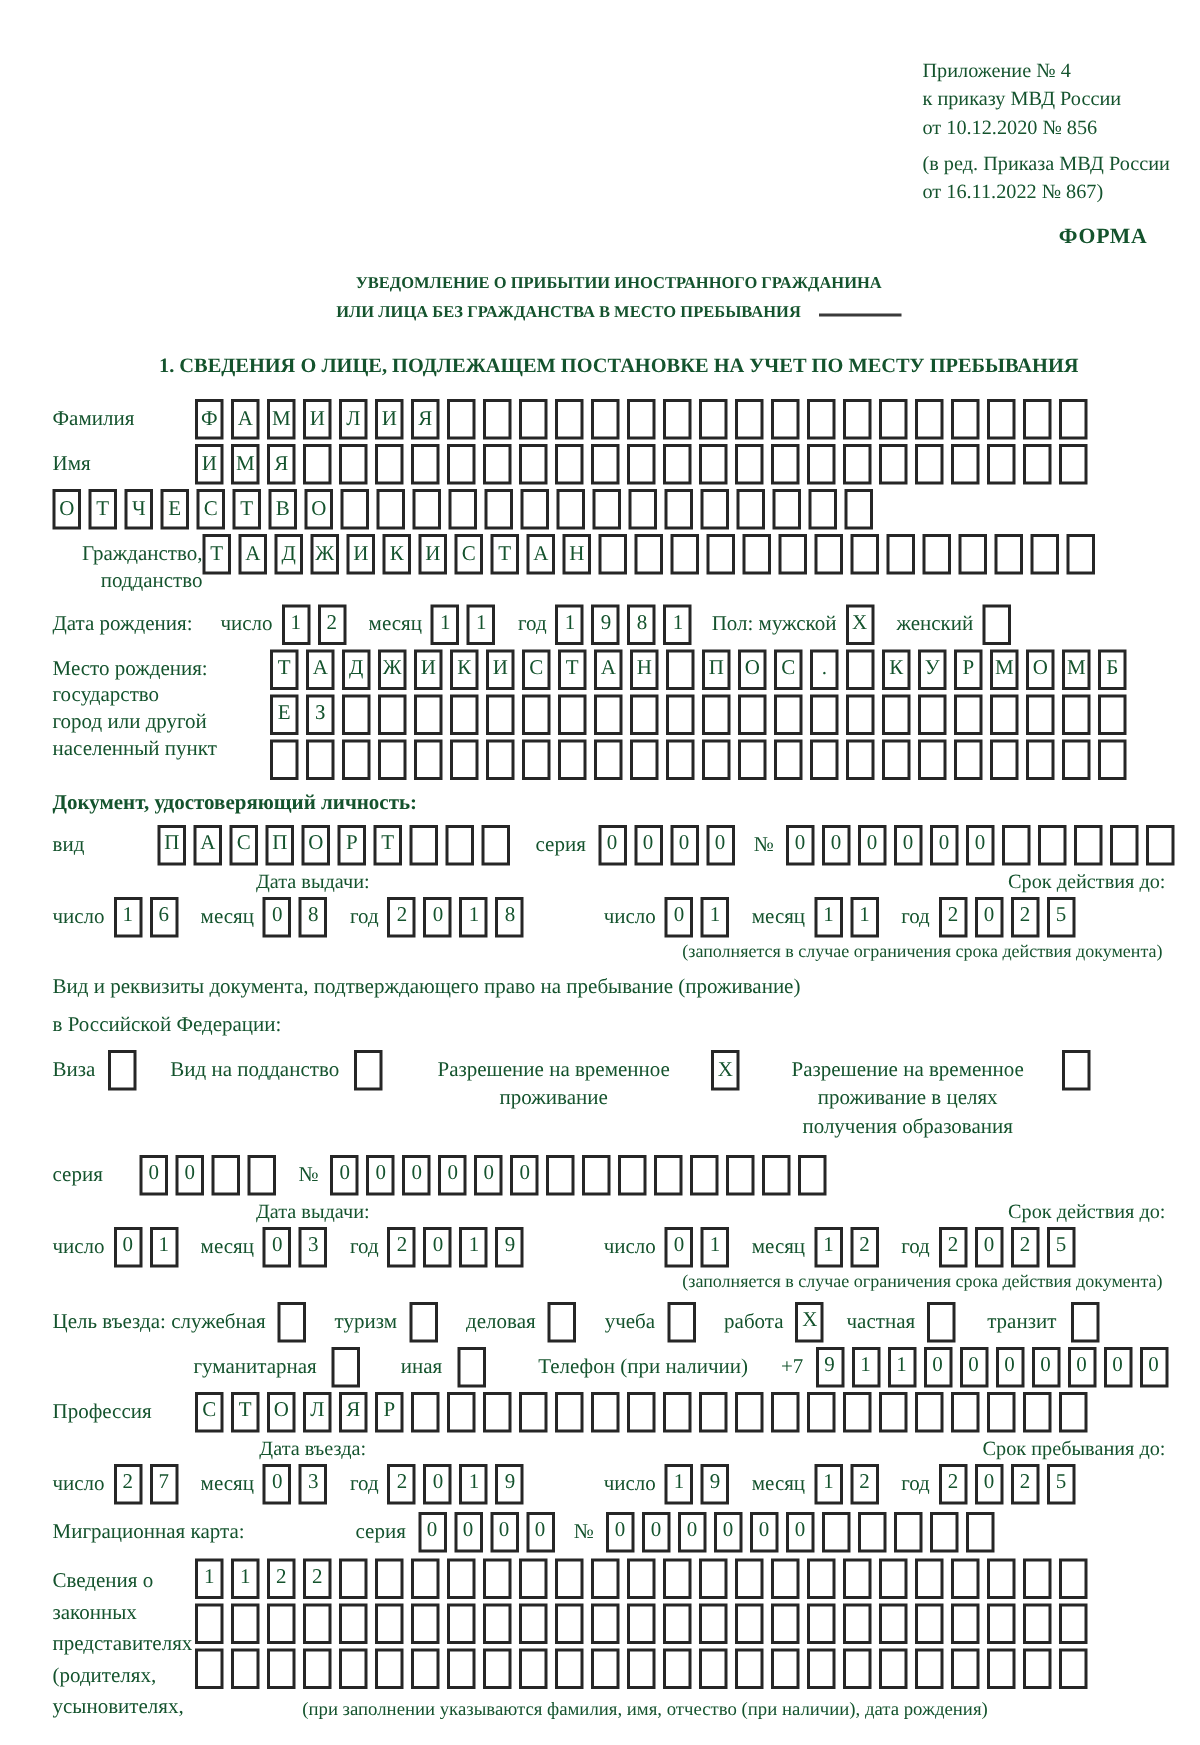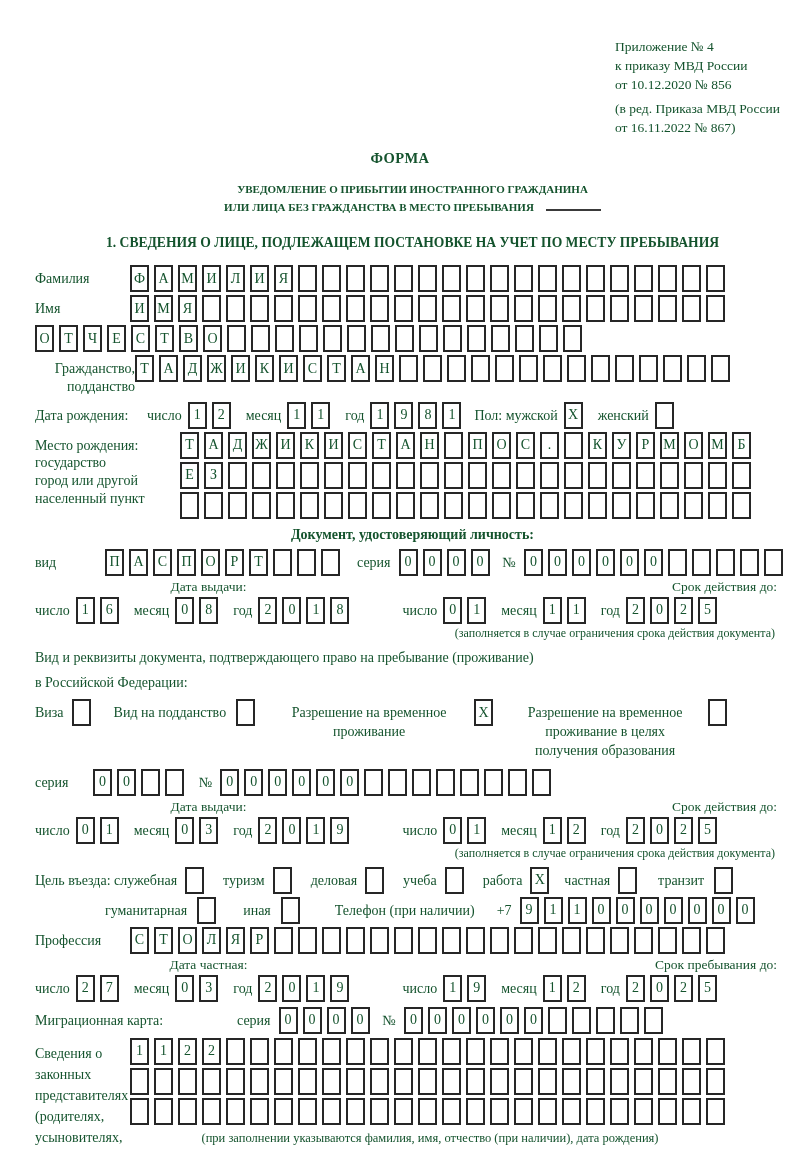--- a/index.html
+++ b/index.html
@@ -5,39 +5,39 @@
   * { margin:0; padding:0; box-sizing:border-box; }
   html,body { background:#ffffff; }
   .page {
     width:800px; height:1163px; background:#ffffff; overflow:hidden;
     padding:38px 10px 0 35px;
     font-family:"Liberation Serif","DejaVu Serif",serif;
     color:#14532d;
   }
   .hdr { margin-left:580px; font-size:13.5px; line-height:1.4; }
   .hdr .h2 { margin-top:5px; }
-  .forma { text-align:center; padding-right:25px; font-weight:bold; font-size:14.5px; margin-top:13px; letter-spacing:0.5px; }
+  .forma { text-align:right; padding-right:25px; font-weight:bold; font-size:14.5px; margin-top:13px; letter-spacing:0.5px; }
   .title { text-align:center; font-weight:bold; font-size:11px; line-height:1.5; margin-top:14px; }
   .blank { display:inline-block; width:55px; height:13px; border-bottom:2.5px solid #3a3a3a; margin-left:12px; }
   .sect { font-weight:bold; font-size:13.6px; text-align:center; margin-top:20px; margin-bottom:14px; white-space:nowrap; }
 
   .row { display:flex; align-items:flex-start; margin-bottom:3px; }
   .boxes { display:flex; flex:none; }
   .cell {
     flex:none; width:19px; height:27px; border:2px solid #262626; margin-right:5px;
     display:flex; align-items:center; justify-content:center;
     font-size:14px; background:#fff;
   }
   .lbl { flex:none; font-size:14px; padding-top:6px; }
   .lblcol { flex:none; font-size:14px; line-height:1.26; padding-top:5px; }
   .w95 { width:95px; } .w100 { width:100px;text-align:right; } .w145 { width:145px; } .w70 { width:70px; }
   .ml10 { margin-left:10px; } .mr6 { margin-right:6px; } .ml14 { margin-left:14px; }
   .stack .boxes { margin-bottom:3px; }
 
-  .dochead { text-align:center; font-weight:bold; font-size:14px; margin:5px 0 6px; }
+  .dochead { font-weight:bold; font-size:14px; margin:5px 0 6px; }
   .dheads { display:flex; font-size:13.5px; margin-top:3px; margin-bottom:2px; }
   .dh1 { width:347px; text-align:center; }
   .dh2 { width:347px; text-align:right; margin-left:48px; }
   .dgrp { display:flex; flex:none; }
   .limnote { font-size:12px; text-align:right; padding-right:15px; margin:-1px 0 6px; }
   .plain { font-size:14px; line-height:1.55; margin-top:4px; }
   .ctext { text-align:center; font-size:14px; line-height:1.35; padding-top:5px; }
   .legalnote { font-size:12.5px; text-align:center; width:600px; margin-top:6px; }
 </style>
 </head>
@@ -516,21 +516,21 @@
     <div class="boxes">
         <span class="cell"></span>
       </div>
     <span class="lbl" style="margin:0 10px 0 16px;">транзит</span>
     <div class="boxes">
         <span class="cell"></span>
       </div>
   </div>
 
   <div class="row">
-    <span class="lbl" style="margin-left:70px;margin-right:10px;font-family:Liberation Serif, serif;">гуманитарная</span>
+    <span class="lbl" style="margin-left:94px;margin-right:10px;font-family:Liberation Serif, serif;">гуманитарная</span>
     <div class="boxes">
         <span class="cell"></span>
       </div>
     <span class="lbl" style="margin:0 10px 0 22px;">иная</span>
     <div class="boxes">
         <span class="cell"></span>
       </div>
     <span class="lbl" style="margin-left:30px;">Телефон (при наличии)</span>
     <span class="lbl" style="margin:0 8px 0 22px;">+7</span>
     <div class="boxes">
@@ -572,21 +572,21 @@
         <span class="cell"></span>
         <span class="cell"></span>
         <span class="cell"></span>
         <span class="cell"></span>
         <span class="cell"></span>
         <span class="cell"></span>
       </div>
   </div>
 
   <div class="dheads">
-    <div class="dh1">Дата частная:</div>
+    <div class="dh1">Дата въезда:</div>
     <div class="dh2">Срок пребывания до:</div>
   </div>
   <div class="row">
     <div class="dgrp">
       <span class="lbl mr6">число</span>
       <div class="boxes">
           <span class="cell">2</span>
           <span class="cell">7</span>
         </div>
       <span class="lbl mr6 ml10">месяц</span>

